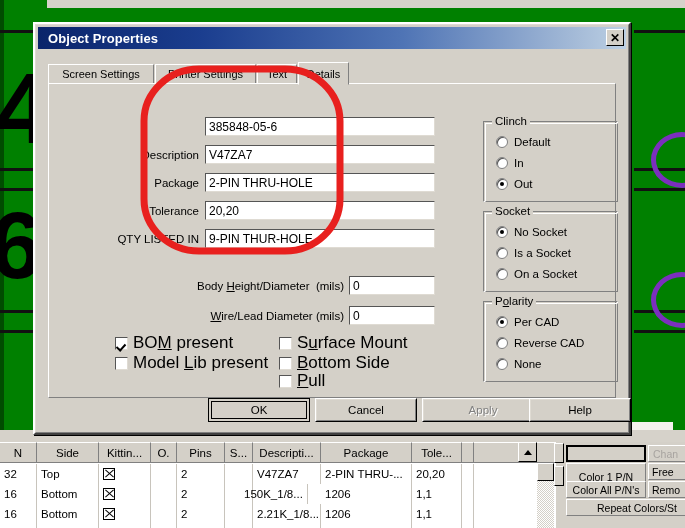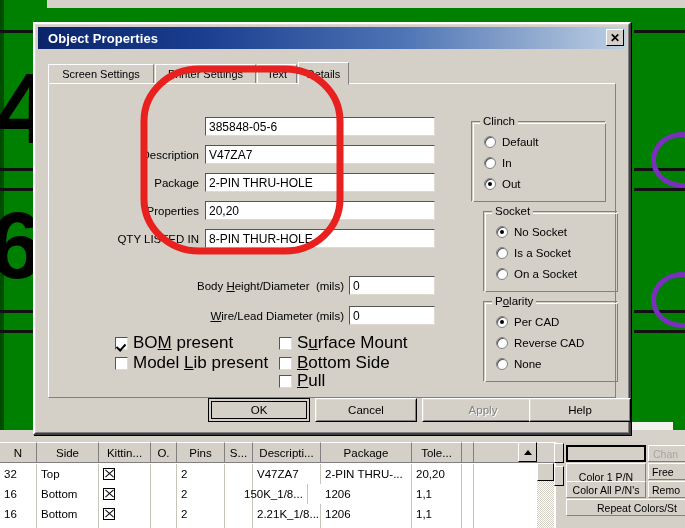--- a/index.html
+++ b/index.html
@@ -525,28 +525,28 @@
       </div>
       <div class="tab active" style="left:250px; width:51px;">
         <span>Details</span>
       </div>
     </div>
 
     <div class="tabpage">
 
       <div class="field-label" style="left:20px; top:65px; width:130px;">Description</div>
       <div class="field-label" style="left:20px; top:93px; width:130px;">Package</div>
-      <div class="field-label" style="left:20px; top:121px; width:130px;">Properties</div>
+      <div class="field-label" style="left:20px; top:121px; width:130px;">Tolerance</div>
       <div class="field-label" style="left:10px; top:149px; width:140px;">QTY LISTED IN</div>
 
       <div class="textinput" style="left:156px; top:33px; width:230px;">385848-05-6</div>
       <div class="textinput" style="left:156px; top:61px; width:230px;">V47ZA7</div>
       <div class="textinput" style="left:156px; top:89px; width:230px;">2-PIN THRU-HOLE</div>
       <div class="textinput" style="left:156px; top:117px; width:230px;">20,20</div>
-      <div class="textinput" style="left:156px; top:145px; width:230px;">8-PIN THUR-HOLE</div>
+      <div class="textinput" style="left:156px; top:145px; width:230px;">9-PIN THUR-HOLE</div>
 
       <div class="field-label" style="left:80px; top:196px; width:215px;">Body <u>H</u>eight/Diameter&nbsp; (mils)</div>
       <div class="textinput" style="left:300px; top:192px; width:86px;">0</div>
 
       <div class="field-label" style="left:80px; top:226px; width:215px;"><u>W</u>ire/Lead Diameter (mils)</div>
       <div class="textinput" style="left:300px; top:222px; width:86px;">0</div>
 
       <div class="cbrow" style="left:66px; top:249px;">
         <span class="cbbox checked"></span>
         <span class="cblabel">BO<u>M</u> present</span>
@@ -562,21 +562,21 @@
       </div>
       <div class="cbrow" style="left:230px; top:269px;">
         <span class="cbbox"></span>
         <span class="cblabel"><u>B</u>ottom Side</span>
       </div>
       <div class="cbrow" style="left:230px; top:287px;">
         <span class="cbbox"></span>
         <span class="cblabel"><u>P</u>ull</span>
       </div>
 
-      <div class="groupbox" style="left:422px; top:37px; width:135px; height:81px;">
+      <div class="groupbox" style="left:434px; top:37px; width:135px; height:81px;">
         <div class="groupbox-inner"></div>
         <div class="group-title">Clinch</div>
         <div class="radiorow" style="left:12px; top:14px;">
           <span class="radio"></span>
           <span class="radiolabel">Default</span>
         </div>
         <div class="radiorow" style="left:12px; top:35px;">
           <span class="radio"></span>
           <span class="radiolabel">In</span>
         </div>

